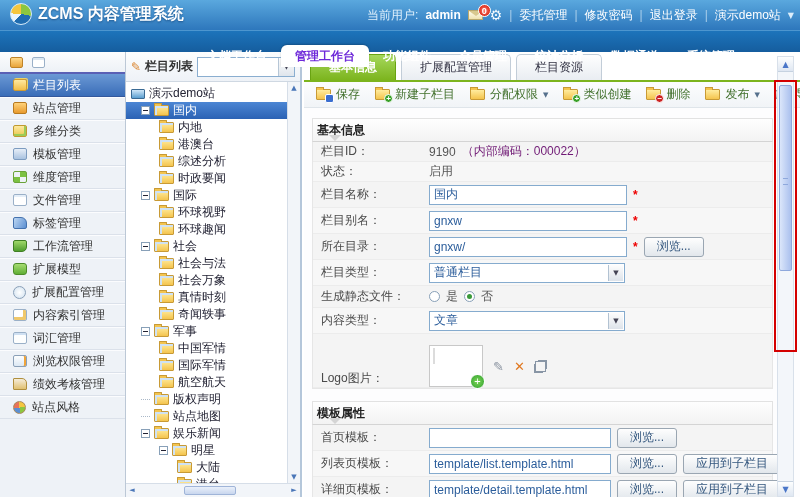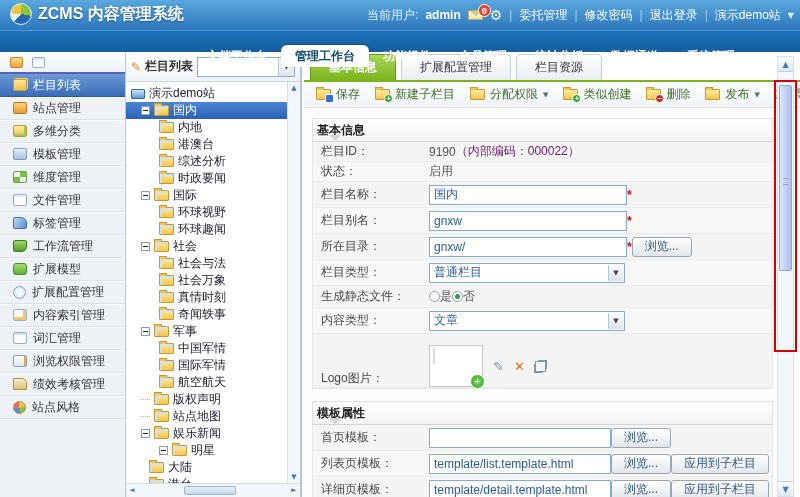--- a/index.html
+++ b/index.html
@@ -26,21 +26,21 @@
   .gear{font-family:"DejaVu Sans",sans-serif;font-size:14px;color:#f4fafe}
   .hsep{color:#a8cdea}
   .hlink{color:#fff;cursor:pointer;white-space:nowrap}
   .caret{font-size:8px;color:#dceefb;font-family:"DejaVu Sans",sans-serif}
 
   
   .navbar{position:absolute;left:0;top:30px;width:800px;height:22px;
     background:linear-gradient(#1d74bb,#155d9e);border-top:1px solid #4d96cf;z-index:4}
   .navtabs{position:absolute;left:193px;top:0;height:36px;display:flex;align-items:flex-end}
   .navtab{height:22px;line-height:22px;padding:0 14px;color:#fff;font-weight:bold;cursor:pointer;white-space:nowrap}
-  .navtab.active{background:#fff;color:#0c4a6e;border-radius:6px 6px 0 0;box-shadow:0 -1px 2px rgba(0,0,0,.2)}
+  .navtab.active{background:#fff;color:#6d28d9;border-radius:6px 6px 0 0;box-shadow:0 -1px 2px rgba(0,0,0,.2)}
 
   
   .main{position:absolute;left:0;top:52px;width:800px;height:445px}
 
   
   .sidebar{position:absolute;left:0;top:0;width:126px;height:445px;background:#eef2f7;border-right:1px solid #bcc8d6}
   .side-mini{height:22px;display:flex;align-items:center;gap:9px;padding-left:10px;
     background:linear-gradient(#fcfdfe,#edf1f6);border-bottom:2px solid #5a60b5}
   .mi{width:13px;height:11px;border-radius:2px}
   .mi-home{background:linear-gradient(#ffd98a,#e8a43a);border:1px solid #bf8328}
@@ -72,21 +72,21 @@
   .pencil-glyph{font-family:"DejaVu Sans",sans-serif;color:#d9822b;font-size:12px}
   .tree-title{font-weight:bold;color:#333;white-space:nowrap}
   .tree-combo{flex:1;height:20px;border:1px solid #8aaed0;background:#fff;position:relative;min-width:60px}
   .tree-combo input{position:absolute;inset:0;border:none;width:100%;height:100%;padding:0 18px 0 4px;
     font:12px "Liberation Sans","DejaVu Sans",sans-serif;color:#2b5d9b;background:transparent;outline:none}
   .combo-btn{position:absolute;right:0;top:0;width:16px;height:100%;background:linear-gradient(#fefefe,#dfe5ec);
     border-left:1px solid #b6c6d6;text-align:center;line-height:18px;font-size:7px;color:#445;cursor:pointer;
     font-family:"DejaVu Sans",sans-serif}
   .tree-body{position:absolute;left:0;top:30px;right:13px;bottom:14px;overflow:hidden;padding-top:3px}
   .tnode{height:17px;display:flex;align-items:center;gap:4px;white-space:nowrap;cursor:pointer;color:#223}
-  .lv0{padding-left:5px}.lv1{padding-left:15px}.lv2{padding-left:33px}.lv3{padding-left:23px}
+  .lv0{padding-left:5px}.lv1{padding-left:15px}.lv2{padding-left:33px}.lv3{padding-left:51px}
   .exp{width:9px;height:9px;flex:none;border:1px solid #88a0b8;background:#fff;position:relative}
   .exp::after{content:'';position:absolute;left:1px;right:1px;top:3px;height:1px;background:#223}
   .exp-sp{width:9px;flex:none;border-top:1px dotted #aab8c8}
   .tf{width:15px;height:11px;flex:none;background:linear-gradient(#ffec9e,#f4c44e);
     border:1px solid #c89a35;border-radius:1px;position:relative;box-shadow:inset 2px 2px 0 #cfe2f4}
   .tf::before{content:'';position:absolute;top:-3px;left:-1px;width:6px;height:2px;background:#f4c44e;
     border:1px solid #c89a35;border-bottom:none;border-radius:1px 1px 0 0}
   .pc{width:14px;height:10px;flex:none;background:linear-gradient(#cfe6f8,#5b9fd0);border:1px solid #3a6a94;border-radius:1px}
   .tnode.selected{background:linear-gradient(#4c86d4,#2b62b4);color:#fff}
   .tree-vscroll{position:absolute;right:0;top:30px;width:13px;bottom:14px;background:#f2f5f9;border-left:1px solid #d6dee8}
@@ -125,21 +125,21 @@
   .formarea{position:absolute;left:0;top:58px;right:23px;bottom:0;overflow:hidden;padding:8px 4px 0 8px;background:#fdfdfe}
   .sec-title{font-weight:bold;color:#222;height:24px;line-height:22px;padding-left:4px;
     border:1px solid #e2e2e2;border-bottom:1px solid #d4d4d4;background:linear-gradient(#fefefe,#f3f3f3);position:relative}
   .sec-title::after{content:'';position:absolute;left:16px;bottom:-6px;border:6px solid transparent;border-top-color:#d4d4d4}
   .sec-body{border:1px solid #e6e6e6;border-top:none;background:#f7f7f7;margin-bottom:12px}
   .frow{display:flex;align-items:center;border-bottom:1px solid #ececec;padding-left:8px;background:#f7f7f7}
   .frow:nth-child(odd){background:#f4f4f4}
   .h20{height:20px}.h22{height:22px}.h26{height:26px}
   .h54{height:54px;align-items:flex-end;padding-top:5px}
   .flabel{width:108px;flex:none;color:#4a4a4a;white-space:nowrap}
-  .fval{display:flex;align-items:center;color:#555}
+  .fval{display:flex;align-items:center;gap:6px;color:#555}
   .txt{height:20px;width:198px;border:1px solid #85abce;background:#fff;padding:0 4px;color:#2b5d9b;
     font:12px "Liberation Sans","DejaVu Sans",sans-serif;outline:none}
   .txt.wide{width:182px}
   .req{color:#e00;font-weight:bold}
   .btn{height:20px;padding:0 12px;border:1px solid #9aa6b2;border-radius:3px;cursor:pointer;
     background:linear-gradient(#fefefe,#e2e7ec);color:#33567e;font:12px "Liberation Sans","DejaVu Sans",sans-serif;white-space:nowrap}
   .note{color:#701a75}
   .sel{width:196px;height:20px;border:1px solid #85abce;background:#fff;position:relative;
     display:flex;align-items:center;padding-left:4px;color:#2b5d9b;cursor:pointer}
   .sel-btn{position:absolute;right:1px;top:1px;bottom:1px;width:15px;background:linear-gradient(#fdfdfd,#dde3ea);

